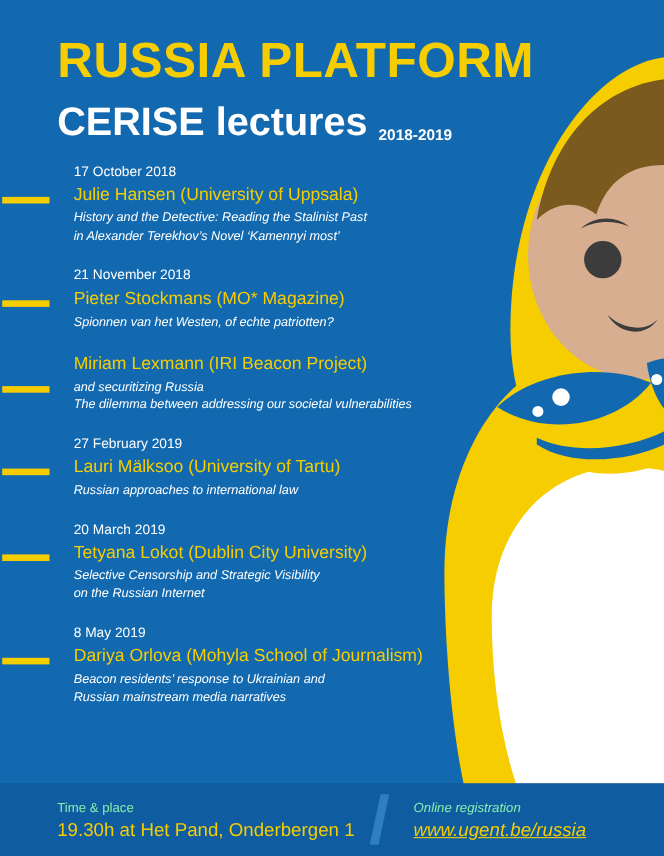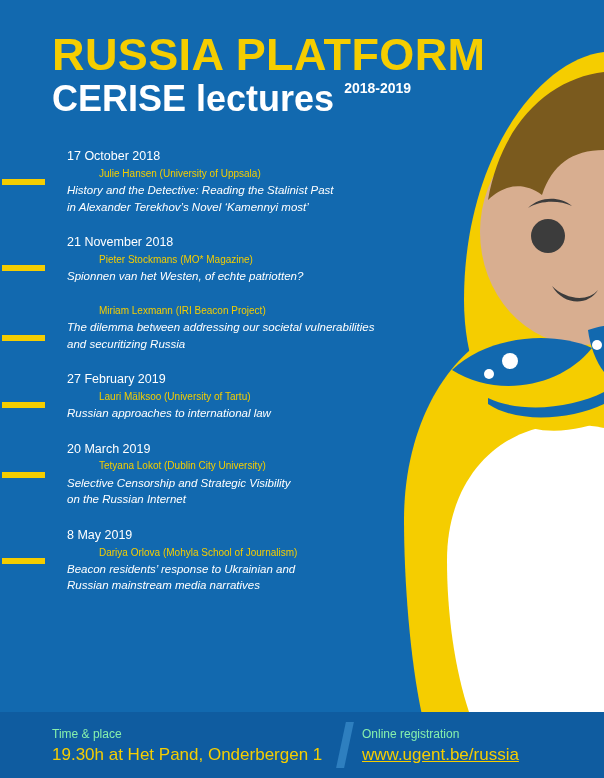--- a/index.html
+++ b/index.html
@@ -42,22 +42,22 @@
   .title-main {
     font-size: 45px;
     font-weight: bold;
     color: #F5CD00;
     letter-spacing: 0.4px;
     line-height: 1.02;
     white-space: nowrap;
   }
   .title-sub-row {
     display: flex;
-    align-items: flex-start;
-    margin-top: 2px;
+    align-items: flex-end;
+    margin-top: 14px;
   }
   .title-sub {
     font-size: 36px;
     font-weight: bold;
     color: #FFFFFF;
     line-height: 1.05;
     white-space: nowrap;
   }
   .title-years {
     font-size: 14px;
@@ -88,26 +88,25 @@
     height: 6px;
     background: #F5CD00;
   }
   .lec-date {
     font-size: 12.5px;
     color: #FFFFFF;
     line-height: 1.35;
     margin-bottom: 2px;
   }
   .lec-speaker {
-    font-size: 10px;
+    font-size: 16px;
     color: #F5CD00;
     line-height: 1.35;
     margin-bottom: 2px;
     white-space: nowrap;
-    margin-left: 32px;
   }
   .lec-topic {
     font-size: 11.5px;
     font-style: italic;
     color: #FFFFFF;
     line-height: 1.42;
   }
 
   
   .footer {
@@ -119,22 +118,23 @@
     background: #0F5CA0;
     z-index: 6;
   }
   .footer-left {
     position: absolute;
     left: 52px;
     top: 14px;
   }
   .footer-right {
     position: absolute;
-    left: 362px;
+    left: 376px;
     top: 14px;
+    font-style: italic;
   }
   .f-label {
     font-size: 12px;
     color: #86efac;
     line-height: 1.4;
     margin-bottom: 1px;
   }
   .f-value {
     font-size: 17px;
     color: #F5CD00;
@@ -215,22 +215,22 @@
     <div class="lecture">
       <span class="dash"></span>
       <div class="lec-date">21 November 2018</div>
       <div class="lec-speaker">Pieter Stockmans (MO* Magazine)</div>
       <div class="lec-topic">Spionnen van het Westen, of echte patriotten?</div>
     </div>
 
     <div class="lecture">
       <span class="dash"></span>
       <div class="lec-speaker">Miriam Lexmann (IRI Beacon Project)</div>
+      <div class="lec-topic">and securitizing Russia</div>
       <div class="lec-topic">The dilemma between addressing our societal vulnerabilities</div>
-      <div class="lec-topic">and securitizing Russia</div>
     </div>
 
     <div class="lecture">
       <span class="dash"></span>
       <div class="lec-date">27 February 2019</div>
       <div class="lec-speaker">Lauri Mälksoo (University of Tartu)</div>
       <div class="lec-topic">Russian approaches to international law</div>
     </div>
 
     <div class="lecture">

